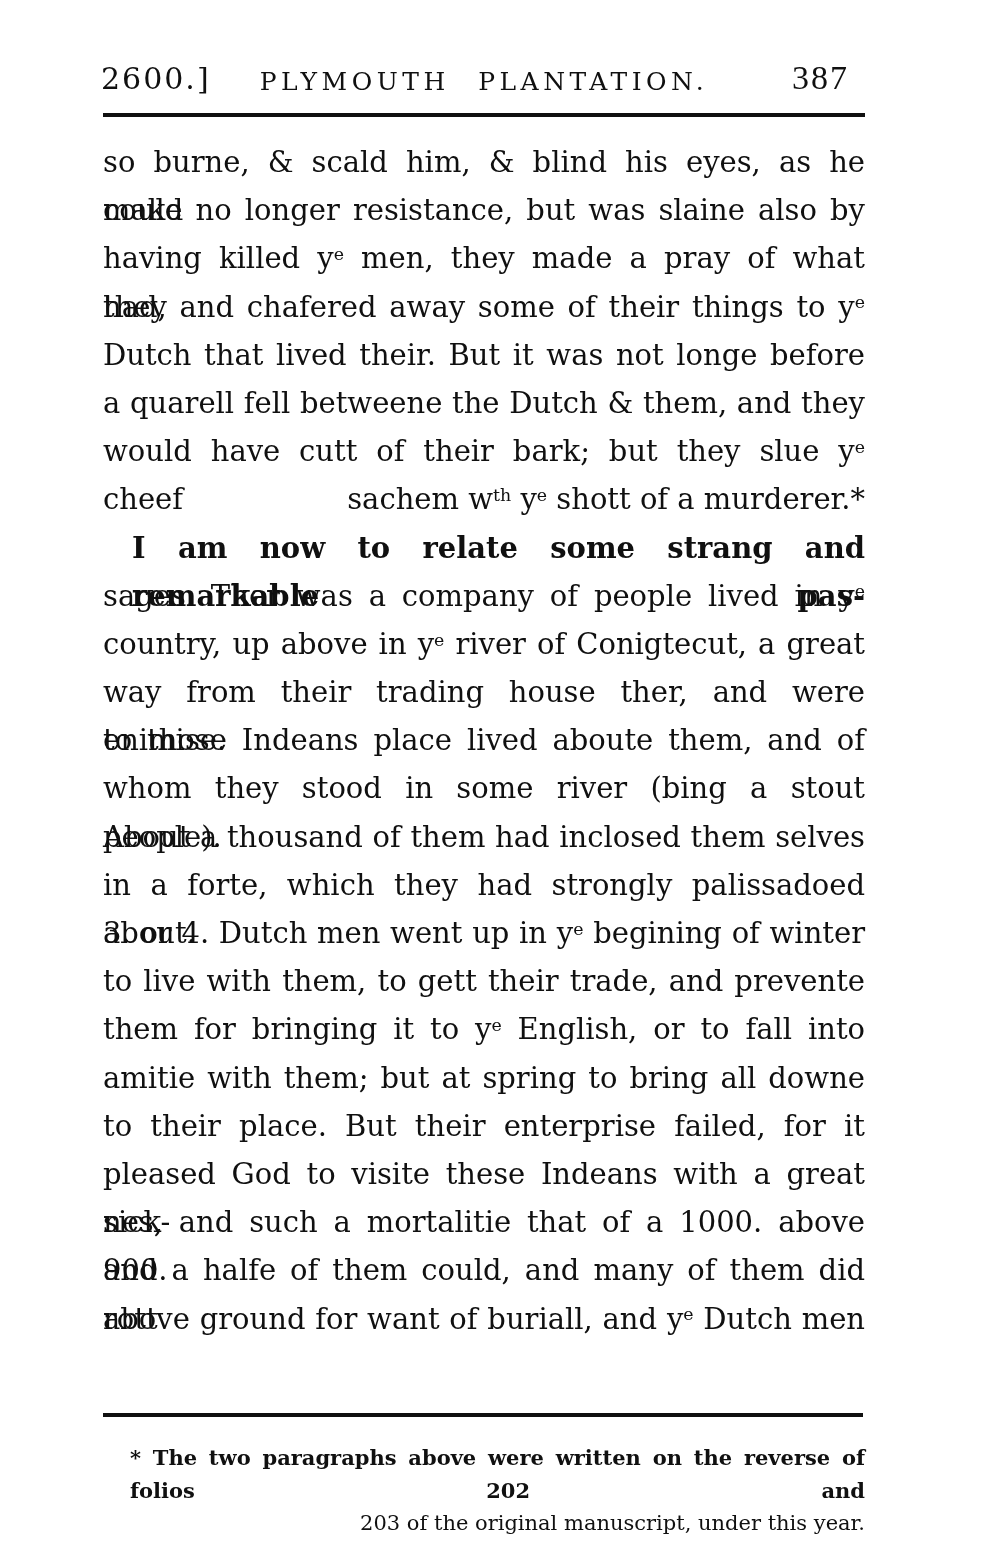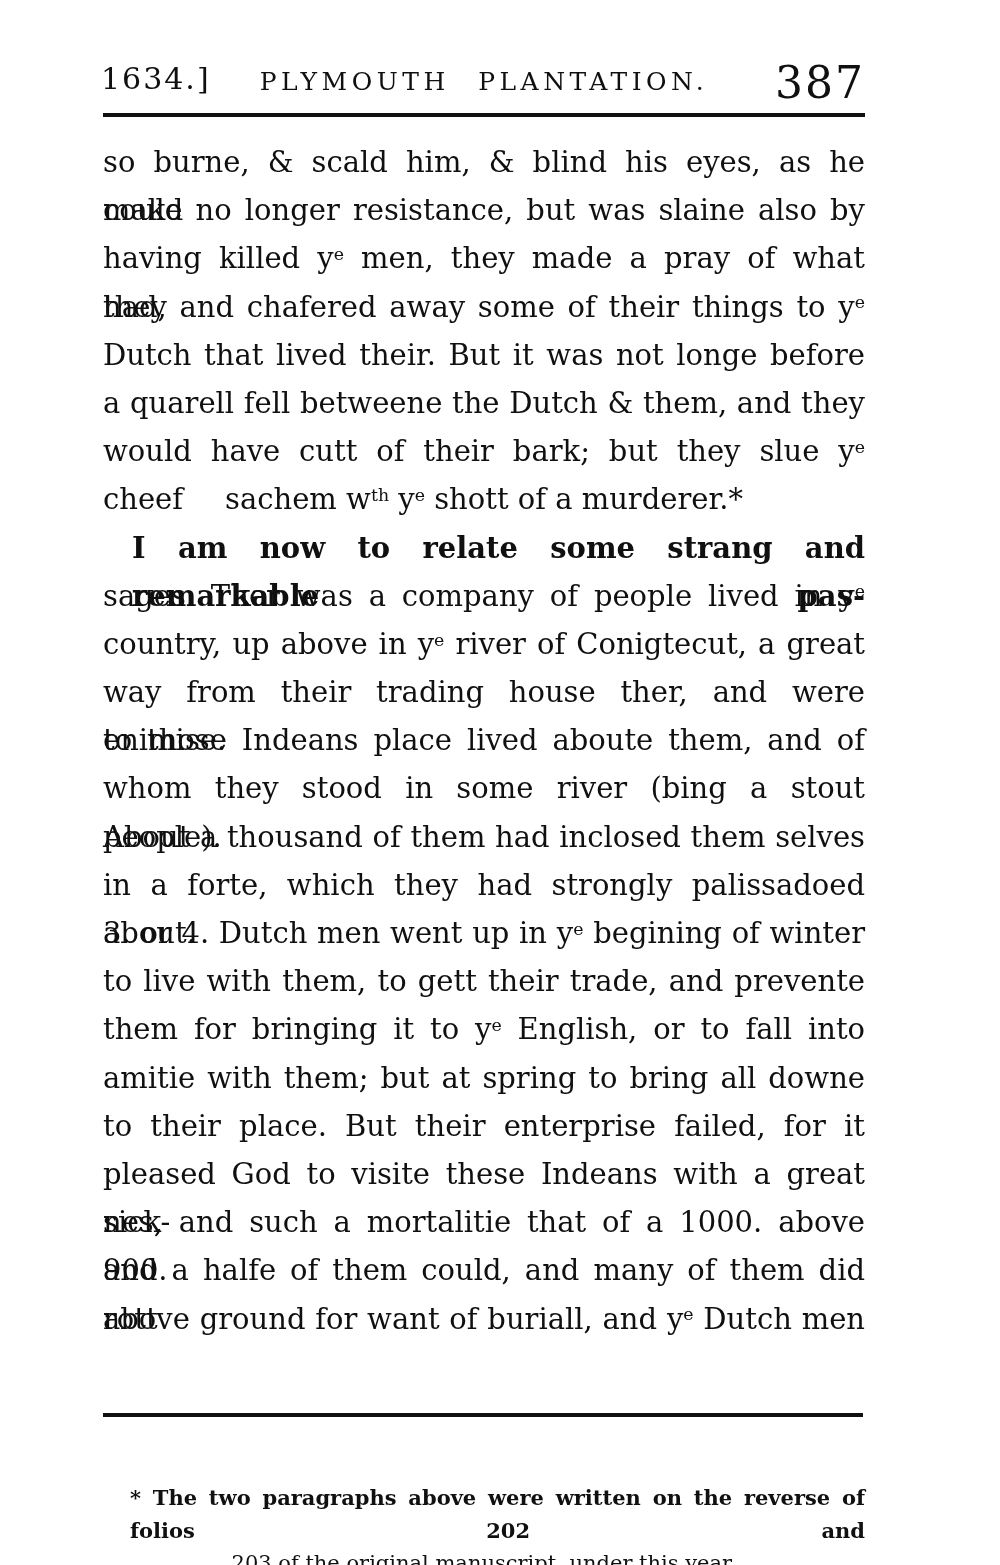--- a/index.html
+++ b/index.html
@@ -28,25 +28,26 @@
     width: 762px;
     top: 69px;
     font-size: 25px;
     line-height: 1;
     text-align: center;
     letter-spacing: 4.5px;
     word-spacing: 16px;
   }
   .hdr-pageno {
     position: absolute;
-    right: 135px;
+    right: 151px;
     top: 61px;
-    font-size: 44px;
+    font-size: 34px;
     line-height: 1;
     letter-spacing: 2px;
+    font-family: Liberation Serif, serif;
   }
 
   
   .rule {
     position: absolute;
     left: 103px;
     width: 762px;
     height: 3.5px;
     background: currentColor;
   }
@@ -59,21 +60,21 @@
     left: 103px;
     top: 138px;
     width: 762px;
   }
   .body-text .line {
     font-size: 29px;
     line-height: 48.2px;
     height: 48.2px;
     white-space: normal;
   }
-  .line { text-align: center; }
+  .line { text-align: right; }
   .line.just {
     text-align: justify;
     text-align-last: justify;
   }
   .line.ind { padding-left: 29px; font-weight: bold; }
 
   sup {
     font-size: 0.6em;
     line-height: 0;
     vertical-align: baseline;
@@ -85,28 +86,28 @@
   .footnote-text {
     position: absolute;
     left: 103px;
     top: 1441px;
     width: 762px;
   }
   .footnote-text .line {
     font-size: 21px;
     line-height: 33px;
   }
-  .footnote-text .line.ind { padding-left: 27px; margin-top: 40px; }
+  .footnote-text .line.ind { padding-left: 27px; }
 </style>
 </head>
 <body>
 
 <div class="page" style="background: rgb(255, 255, 255); color: rgb(16, 16, 16);">
 
-  <div class="hdr-year">1634.]</div>
+  <div class="hdr-year">2600.]</div>
 
   <div class="hdr-title">PLYMOUTH PLANTATION.</div>
 
   <div class="hdr-pageno">387</div>
 
   <div class="rule rule-header"></div>
 
   <div class="body-text">
       <div class="line just">so burne, &amp; scald him, &amp; blind his eyes, as he could</div>
       <div class="line just">make no longer resistance, but was slaine also by</div>

